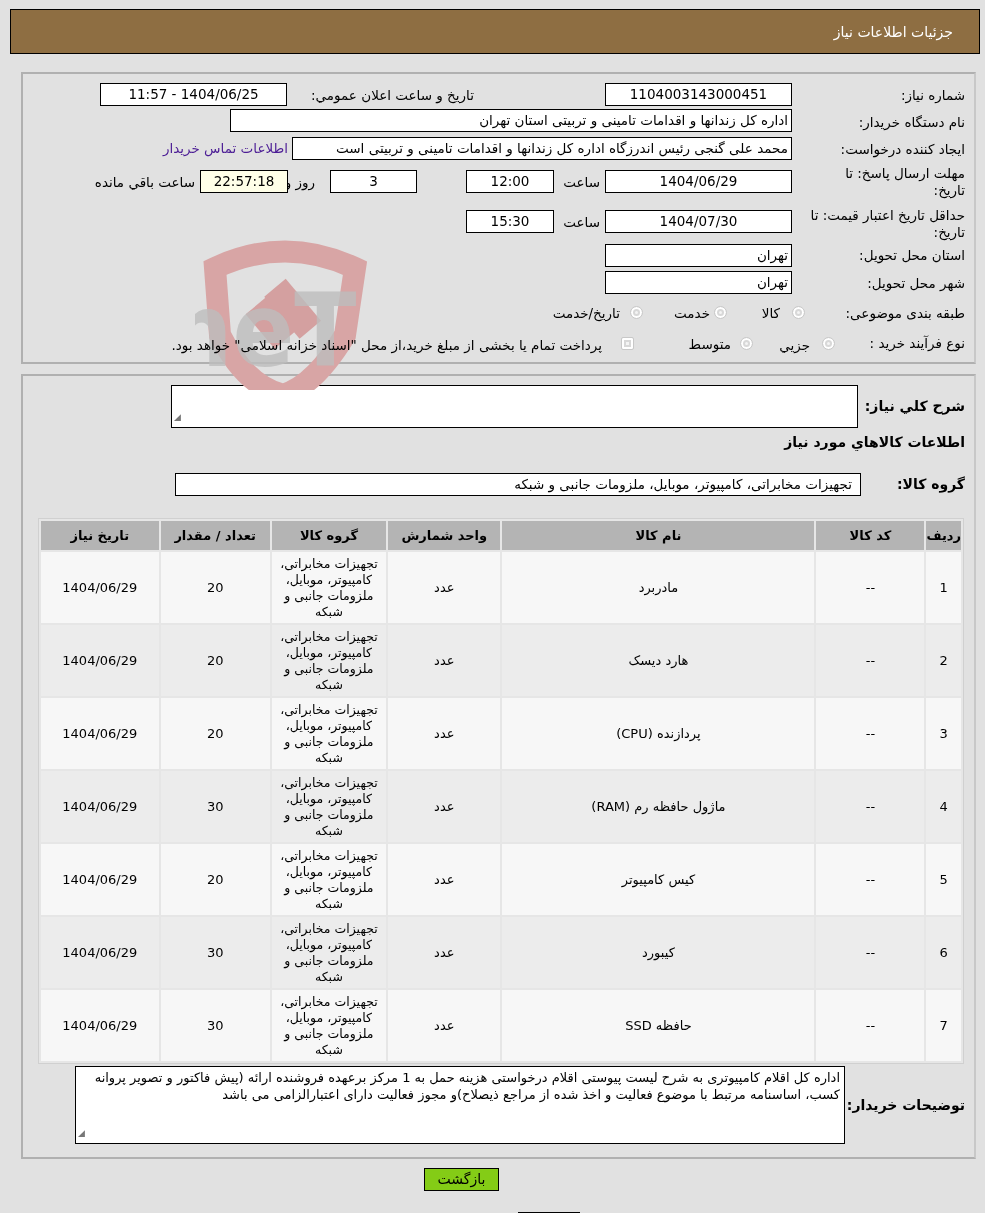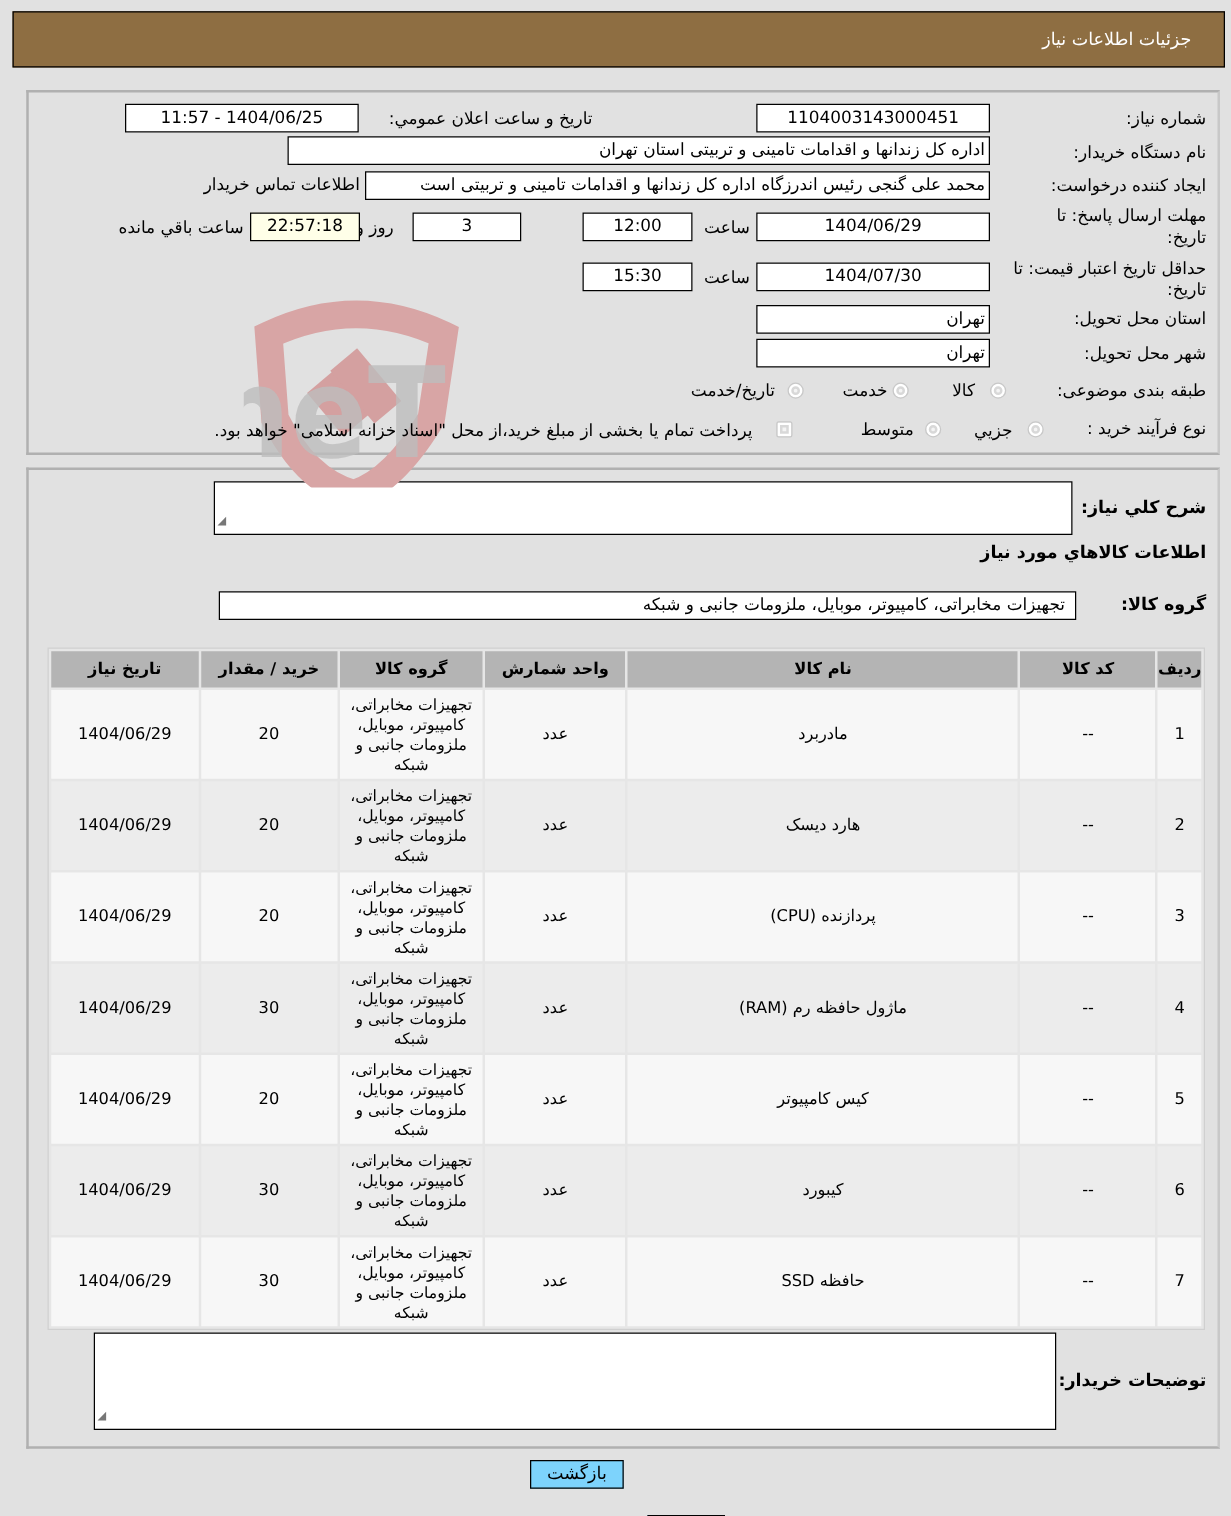--- a/index.html
+++ b/index.html
@@ -40,21 +40,21 @@
       border: 1px solid #000;
       height: 23px;
       font-size: 13.5px;
       line-height: 21px;
       white-space: nowrap;
       overflow: hidden;
     }
     .box.center { text-align: center; }
     .box.right { text-align: right; padding-right: 3px; }
     .box.yellow { background: #ffffe8; }
-    .link { position: absolute; color: #000000; font-size: 13.5px; white-space: nowrap; cursor: pointer; }
+    .link { position: absolute; color: #4c1d95; font-size: 13.5px; white-space: nowrap; cursor: pointer; }
 
     .radio {
       position: absolute;
       width: 13px; height: 13px;
       border-radius: 50%;
       background: #f4f4f4;
       border: 1px solid #c8c8c8;
       box-shadow: inset 0 0 0 2px #fff, inset 0 0 0 4px #d8d8d8;
     }
 
@@ -114,21 +114,21 @@
     .btn {
       position: absolute;
       height: 23px;
       border: 1px solid #000;
       font-size: 14px;
       text-align: center;
       line-height: 21px;
       cursor: pointer;
       font-family: "DejaVu Sans", sans-serif;
     }
-    .btn-back { left: 424px; top: 1168px; width: 75px; background: #7dd3fc; }
+    .btn-back { left: 424px; top: 1168px; width: 75px; background: #84cc16; }
     .btn-print { left: 518px; top: 1212px; width: 62px; background: #0369a1; }
   </style>
 </head>
 <body>
 
 <div class="title-bar">
   <span>جزئیات اطلاعات نیاز</span>
 </div>
 
 <div class="panel panel-top"></div>
@@ -201,21 +201,21 @@
 <div class="box right" style="left:175px; top:473px; width:686px; height:23px; padding-right:8px;">تجهیزات مخابراتی، کامپیوتر، موبایل، ملزومات جانبی و شبکه</div>
 
 <table class="items">
   <thead>
     <tr>
       <th style="width:32px;">ردیف</th>
       <th style="width:109px;">کد کالا</th>
       <th style="width:315px;">نام کالا</th>
       <th style="width:113px;">واحد شمارش</th>
       <th style="width:115px;">گروه کالا</th>
-      <th style="width:110px;">خرید / مقدار</th>
+      <th style="width:110px;">تعداد / مقدار</th>
       <th style="width:118px;">تاریخ نیاز</th>
     </tr>
   </thead>
   <tbody>
     <tr class="odd">
       <td>1</td>
       <td>--</td>
       <td>مادربرد</td>
       <td>عدد</td>
       <td class="group-cell">تجهیزات مخابراتی، کامپیوتر، موبایل، ملزومات جانبی و شبکه</td>
@@ -274,17 +274,18 @@
       <td>عدد</td>
       <td class="group-cell">تجهیزات مخابراتی، کامپیوتر، موبایل، ملزومات جانبی و شبکه</td>
       <td>30</td>
       <td>1404/06/29</td>
     </tr>
   </tbody>
 </table>
 
 <span class="bold-label" style="right:20px; top:1097px;">توضیحات خریدار:</span>
 <div class="textarea" style="left:75px; top:1066px; width:770px; height:78px;">
+  <span>اداره کل  اقلام کامپیوتری به شرح لیست پیوستی اقلام درخواستی  هزینه حمل به 1 مرکز برعهده فروشنده ارائه (پیش فاکتور و  تصویر پروانه کسب، اساسنامه مرتبط با موضوع فعالیت و اخذ شده از مراجع ذیصلاح)و مجوز فعالیت دارای اعتبارالزامی می باشد</span>
   <span class="resize-grip">◢</span>
 </div>
 
 <button class="btn btn-back">بازگشت</button>
 <button class="btn btn-print">چاپ</button>
 
 </body></html>

